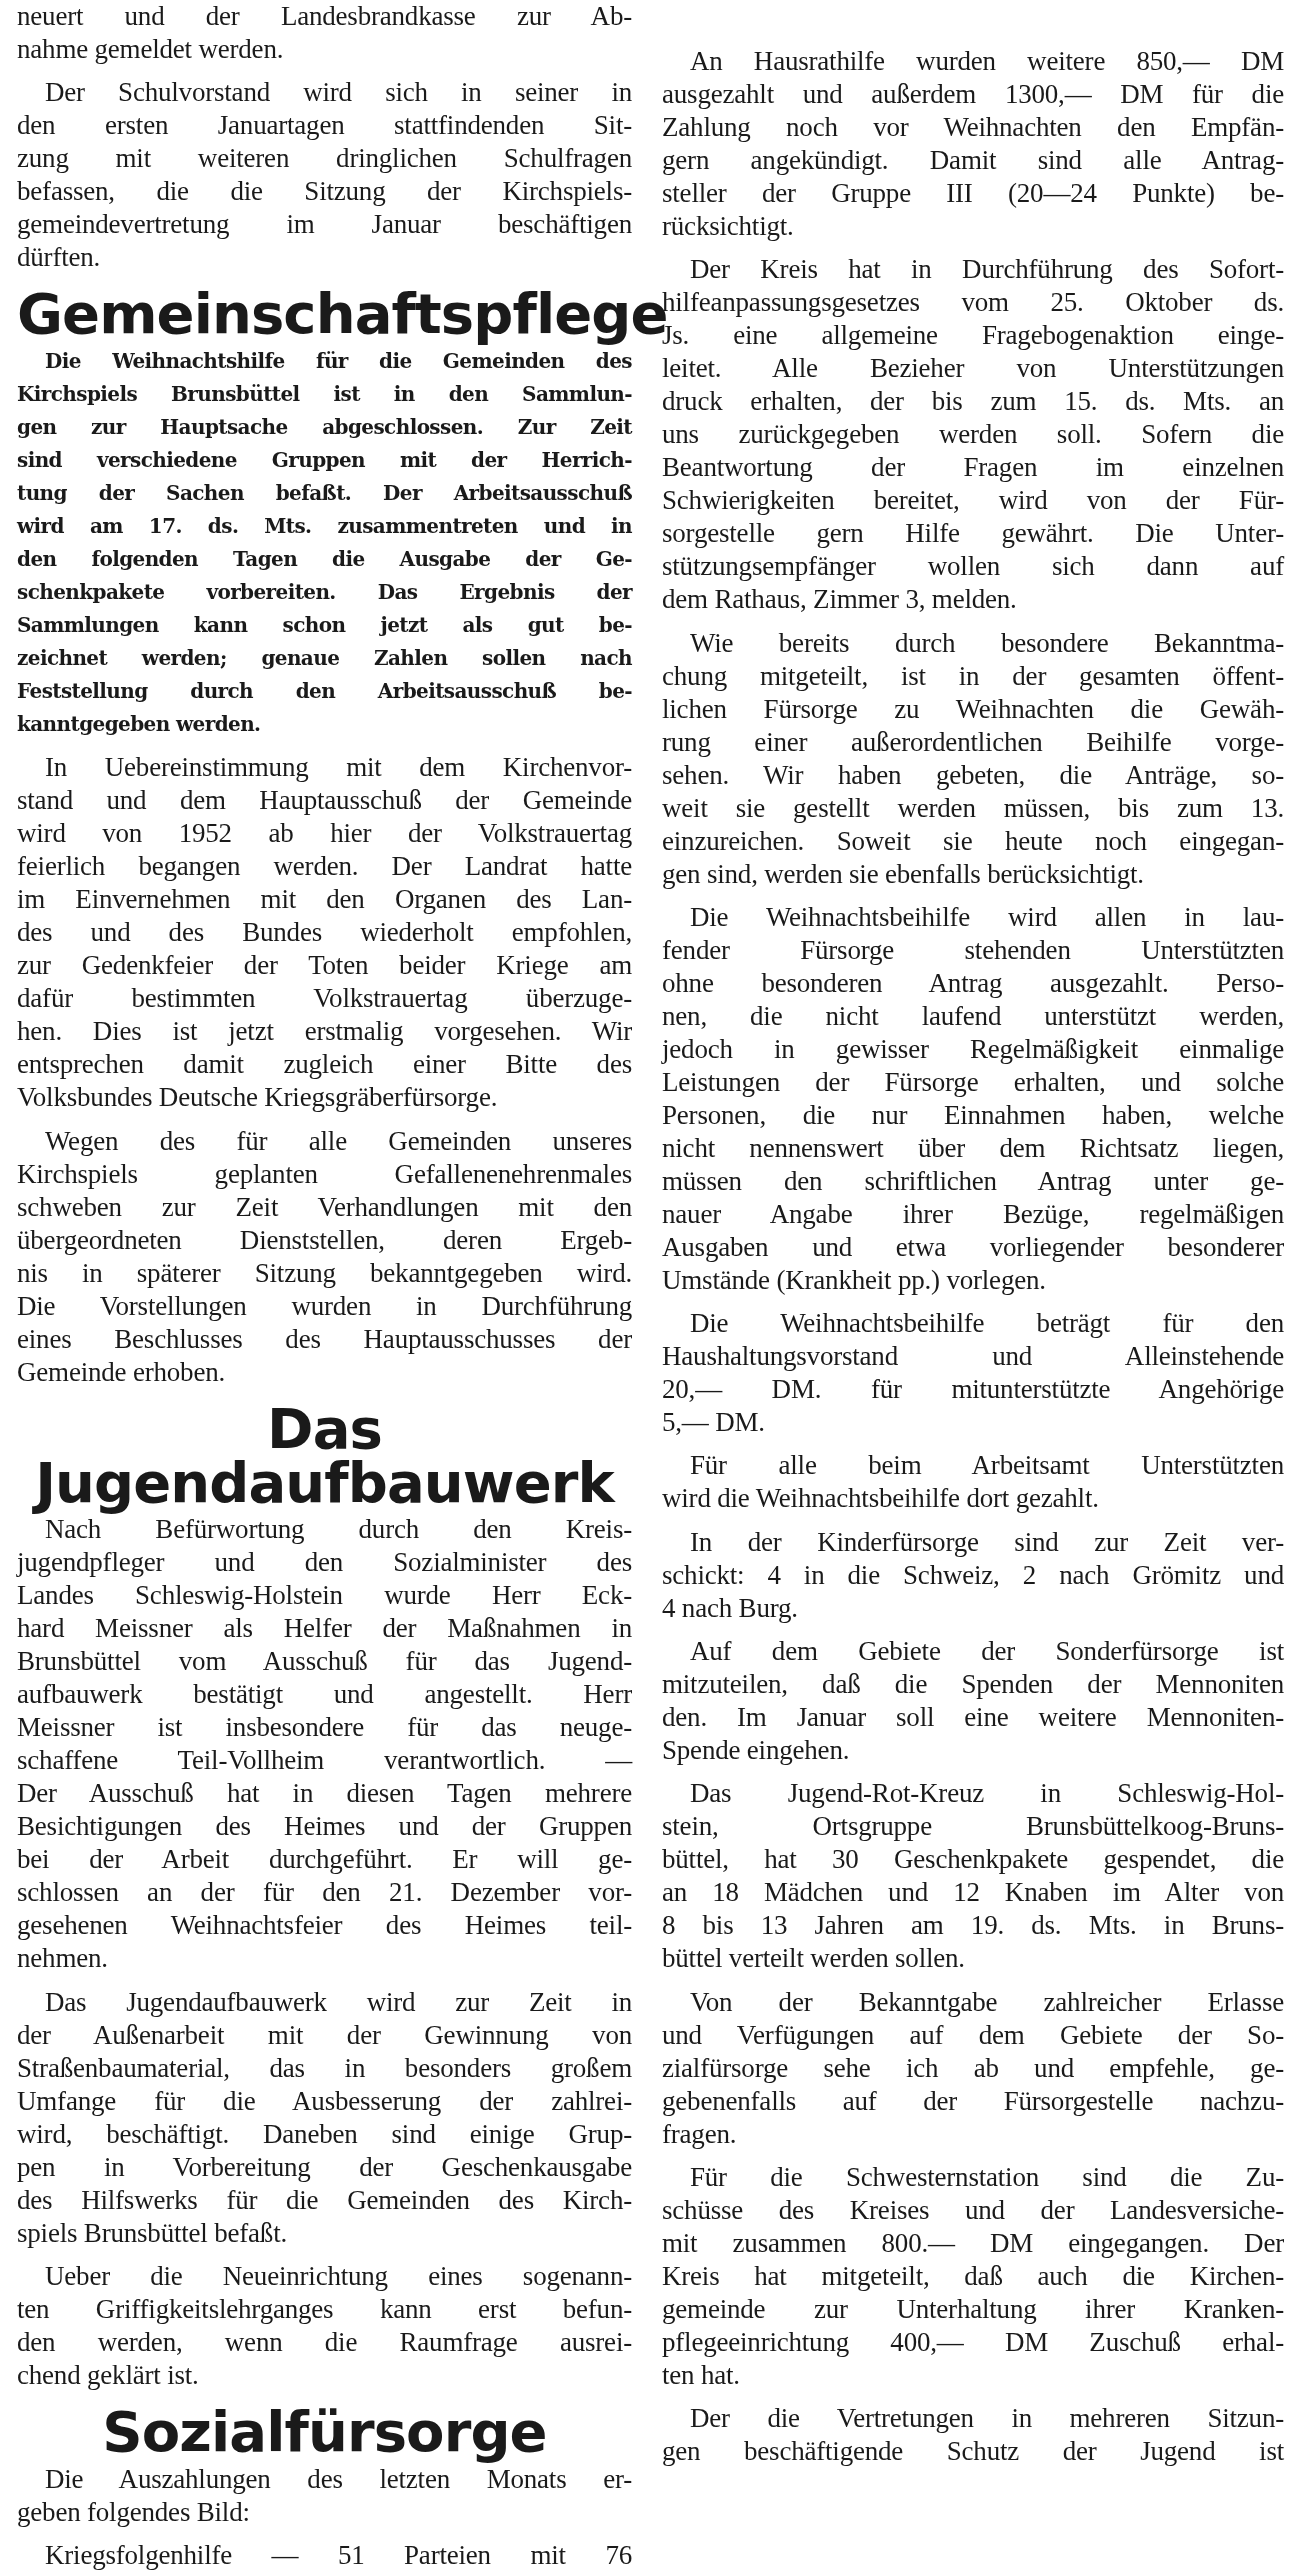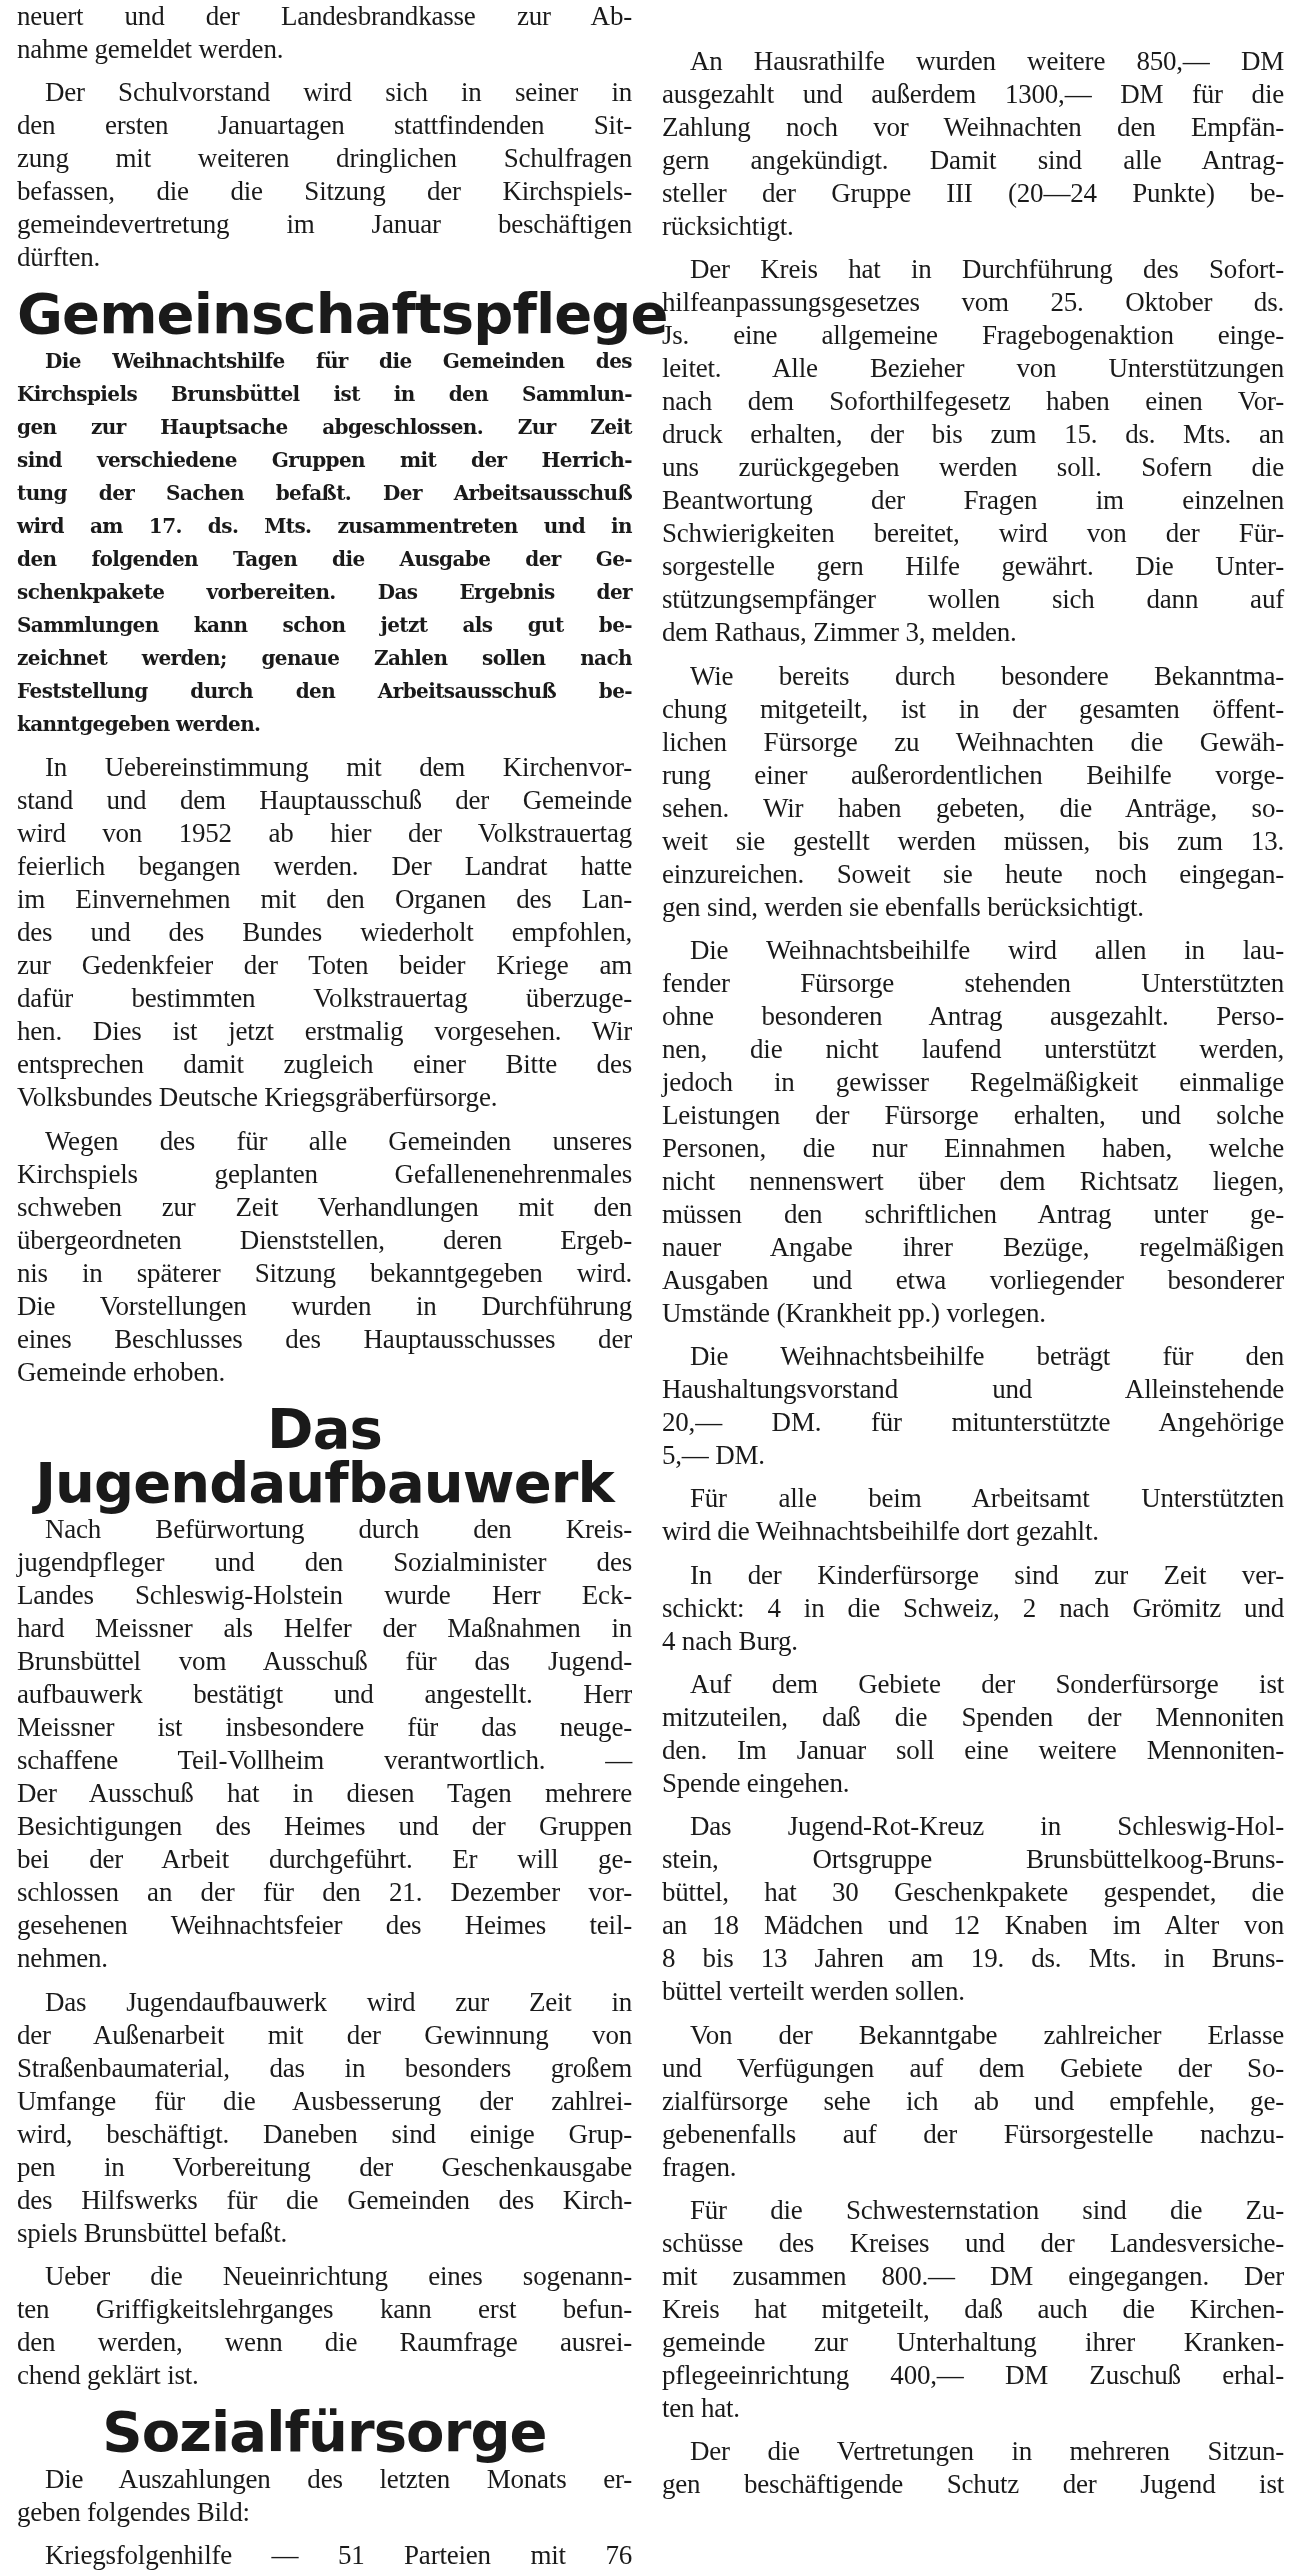--- a/index.html
+++ b/index.html
@@ -139,21 +139,20 @@
       <div class="line">Zahlung noch vor Weihnachten den Empfän-</div>
       <div class="line">gern angekündigt. Damit sind alle Antrag-</div>
       <div class="line">steller der Gruppe III (20—24 Punkte) be-</div>
       <div class="line last">rücksichtigt.</div>
     </div>
   <div class="para">
       <div class="line indent">Der Kreis hat in Durchführung des Sofort-</div>
       <div class="line">hilfeanpassungsgesetzes vom 25. Oktober ds.</div>
       <div class="line">Js. eine allgemeine Fragebogenaktion einge-</div>
       <div class="line">leitet. Alle Bezieher von Unterstützungen</div>
-      <div class="line">nach dem Soforthilfegesetz haben einen Vor-</div>
       <div class="line">druck erhalten, der bis zum 15. ds. Mts. an</div>
       <div class="line">uns zurückgegeben werden soll. Sofern die</div>
       <div class="line">Beantwortung der Fragen im einzelnen</div>
       <div class="line">Schwierigkeiten bereitet, wird von der Für-</div>
       <div class="line">sorgestelle gern Hilfe gewährt. Die Unter-</div>
       <div class="line">stützungsempfänger wollen sich dann auf</div>
       <div class="line last">dem Rathaus, Zimmer 3, melden.</div>
     </div>
   <div class="para">
       <div class="line indent">Wie bereits durch besondere Bekanntma-</div>

